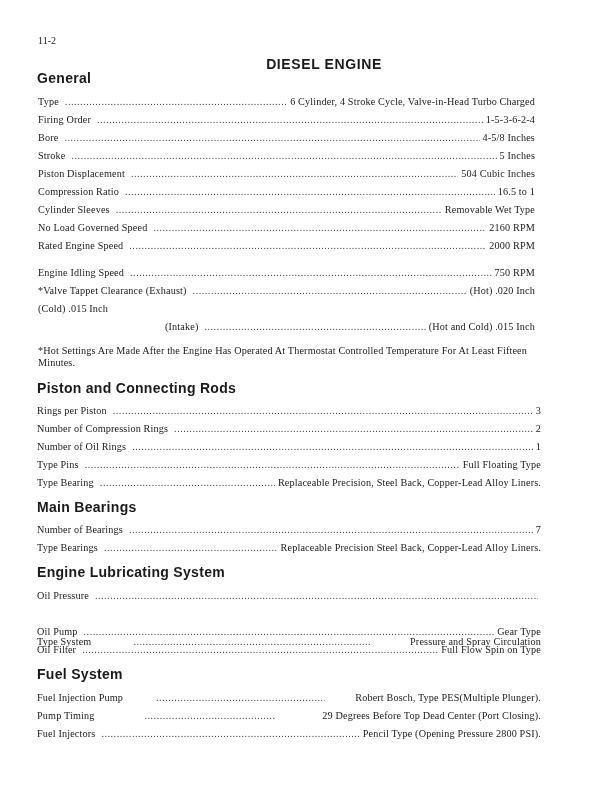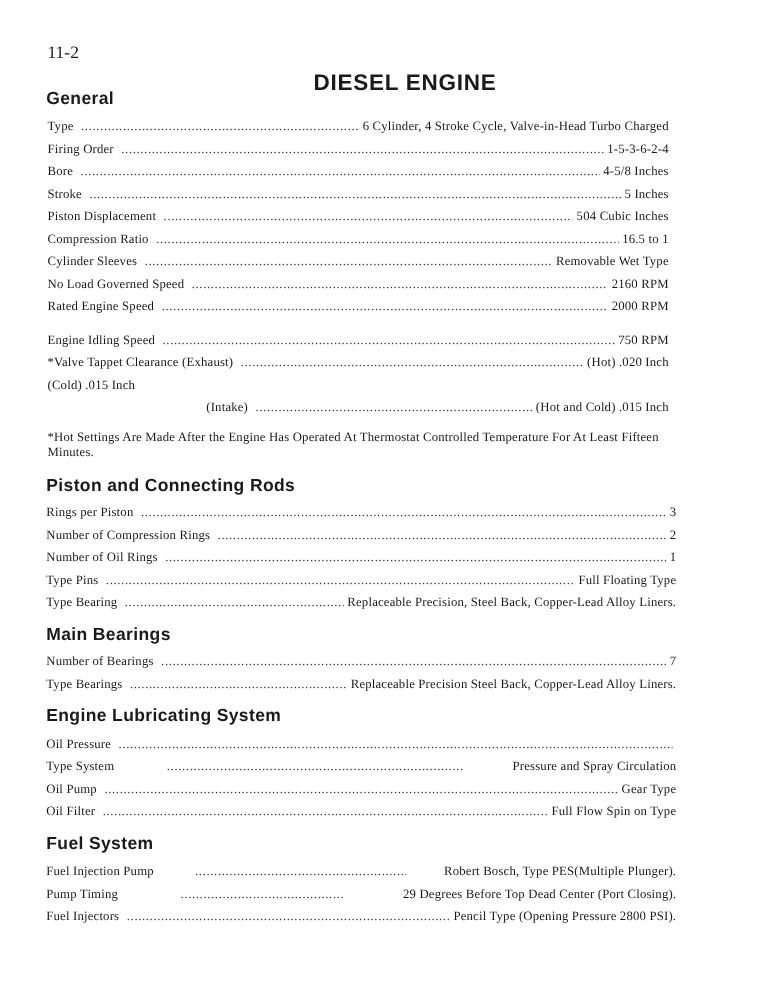--- a/index.html
+++ b/index.html
@@ -1,18 +1,18 @@
 <!DOCTYPE html>
 <html><head>
   <meta charset="utf-8">
   <style>
     html, body { margin: 0; padding: 0; background: #ffffff; }
     body { width: 612px; height: 792px; position: relative; overflow: hidden; color: #1a1a1a; }
-    .page-num { position: absolute; left: 38px; top: 35px; font-family: "Liberation Serif", serif; font-size: 14px; }
-    .doc-title { position: absolute; left: 0; width: 612px; top: 56px; text-align: center; font-family: "Liberation Sans", sans-serif; font-weight: bold; font-size: 18px; letter-spacing: 0.6px; padding-left: 36px; box-sizing: border-box; }
+    .page-num { position: absolute; left: 38px; top: 35px; font-family: "Liberation Serif", serif; font-size: 10px; }
+    .doc-title { position: absolute; left: 0; width: 612px; top: 56px; text-align: center; font-family: "Liberation Sans", sans-serif; font-weight: bold; font-size: 14px; letter-spacing: 0.6px; padding-left: 36px; box-sizing: border-box; }
     .section-heading { position: absolute; left: 37px; font-family: "Liberation Sans", sans-serif; font-weight: bold; font-size: 14px; letter-spacing: 0.3px; }
     .row { position: absolute; display: flex; align-items: baseline; font-family: "Liberation Serif", serif; font-size: 10.2px; white-space: nowrap; letter-spacing: 0.15px; }
     .row .label { flex: 0 0 auto; }
     .row .leader { flex: 1 1 auto; overflow: hidden; margin: 0 3px 0 6px; color: #333; letter-spacing: 0.5px; }
     .row .leader::before { content: "......................................................................................................................................................................................................................................................................................................"; }
     .row .value { flex: 0 0 auto; }
     .row.no-leader { justify-content: flex-start; }
     .note { position: absolute; left: 38px; font-family: "Liberation Serif", serif; font-size: 10.2px; line-height: 12px; width: 500px; letter-spacing: 0.15px; }
   </style>
 </head>
@@ -131,21 +131,21 @@
       <span class="leader"></span>
       <span class="value">Replaceable Precision Steel Back, Copper-Lead Alloy Liners.</span>
   </div>
 
   <div class="section-heading" style="top:564px;">Engine Lubricating System</div>
 
   <div class="row" style="left:37px; width:504px; top:590px;">
     <span class="label">Oil Pressure</span>
       <span class="leader"></span>
   </div>
-  <div class="row" style="left:37px; width:504px; top:608px;gap:36px;">
+  <div class="row" style="left:37px; width:504px; top:636px;gap:36px;">
     <span class="label">Type System</span>
       <span class="leader"></span>
       <span class="value">Pressure and Spray Circulation</span>
   </div>
   <div class="row" style="left:37px; width:504px; top:626px;">
     <span class="label">Oil Pump</span>
       <span class="leader"></span>
       <span class="value">Gear Type</span>
   </div>
   <div class="row" style="left:37px; width:504px; top:644px;">

